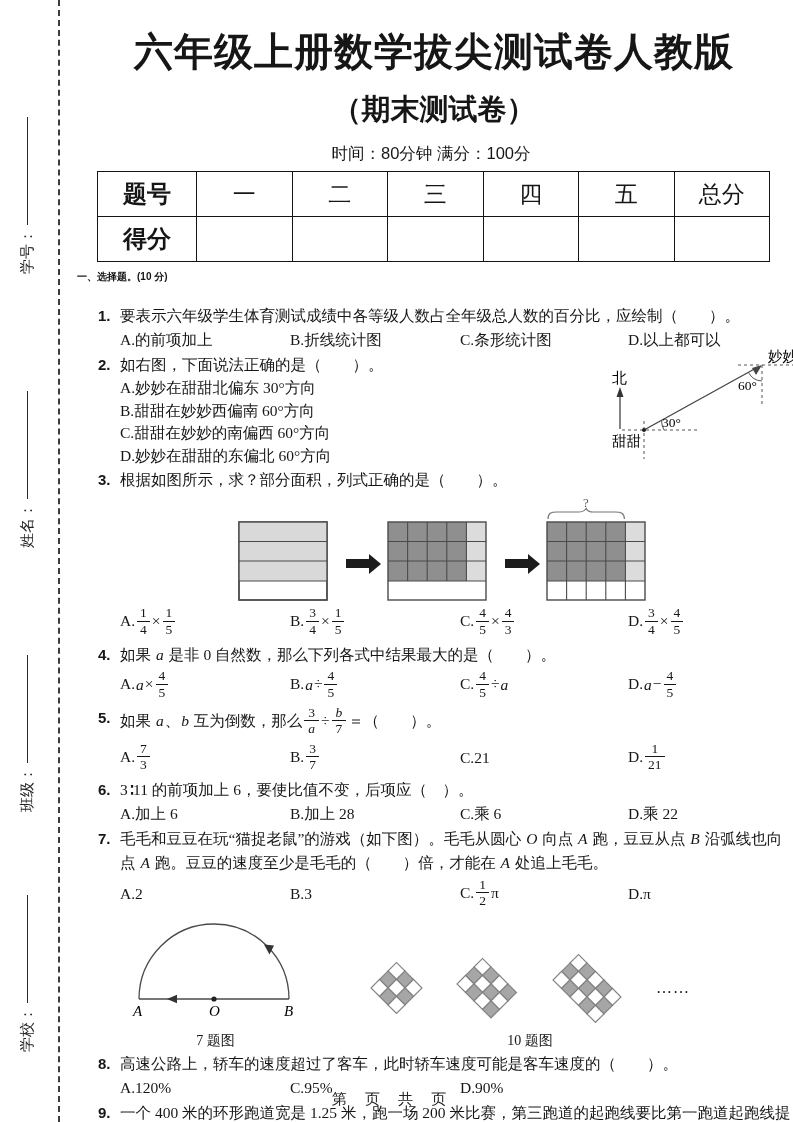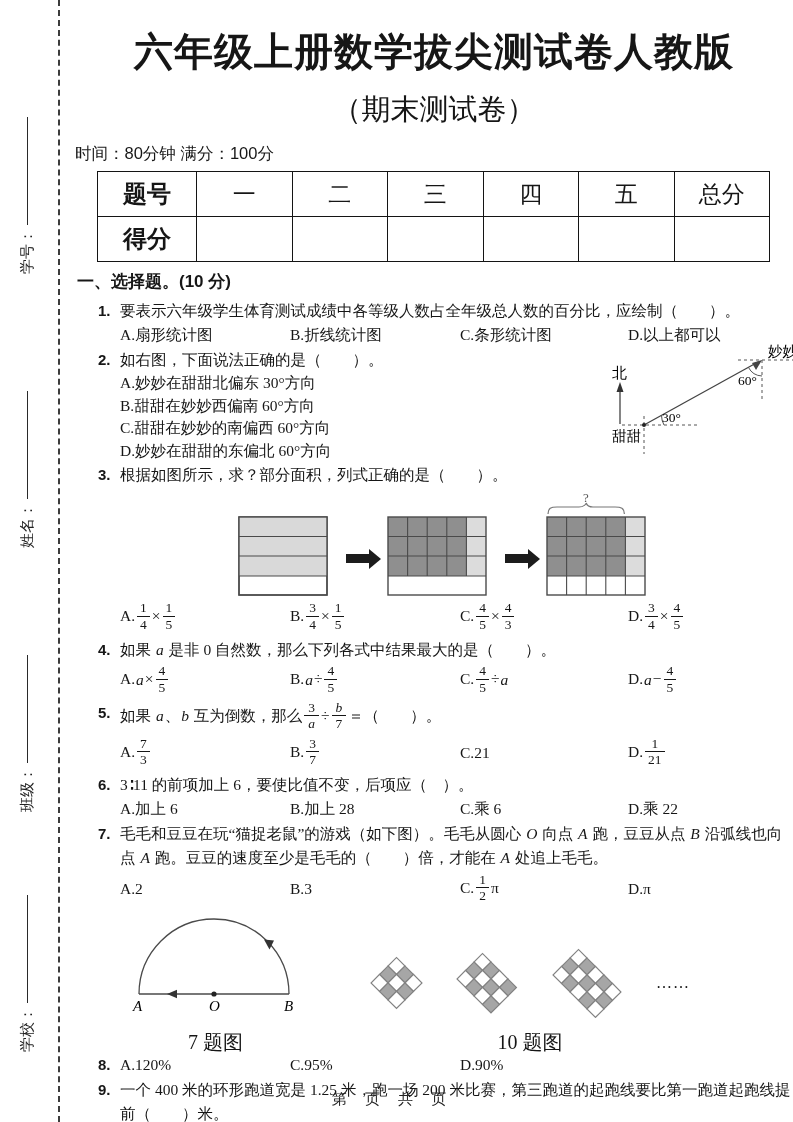--- a/index.html
+++ b/index.html
@@ -13,31 +13,31 @@
   .mgroup{
     position:absolute;left:16px;transform:rotate(-90deg);transform-origin:0 0;
     display:flex;align-items:center;white-space:nowrap;font-size:15px;height:22px;
     font-family:"Liberation Sans",sans-serif;color:#222;
   }
   .mline{display:inline-block;width:108px;height:0;border-bottom:1.7px solid #2a2a2a;margin-left:4px;}
   
   .content{position:absolute;left:75px;top:0;width:718px;}
   .title{font-family:"Liberation Sans",sans-serif;font-weight:700;font-size:39px;
     text-align:center;margin:25px 0 0 0;letter-spacing:1px;}
-  .subtitle{font-family:"Liberation Sans",sans-serif;font-weight:400;font-size:29px;
+  .subtitle{font-family:"Liberation Sans",sans-serif;font-weight:700;font-size:29px;
     text-align:center;margin:11px 0 0 0;}
-  .meta{font-family:"Liberation Sans",sans-serif;font-size:16.5px;text-align:left;
+  .meta{font-family:"Liberation Sans",sans-serif;font-size:16.5px;text-align:center;
     margin:13px 6px 6px 0;}
   
   table.score{border-collapse:collapse;margin-left:22px;table-layout:fixed;width:673px;padding-left:24px;}
   table.score td{border:1.7px solid #141414;height:44px;text-align:center;
     font-size:23px;padding:0;}
   table.score td.rowlab{font-family:"Liberation Sans",sans-serif;font-weight:700;font-size:24px;}
   
-  .sect{font-weight:700;font-size:17px;margin:8px 0 6px 2px;font-family:"Liberation Sans",sans-serif;}
+  .sect{font-weight:700;font-size:10px;margin:8px 0 20px 2px;font-family:"Liberation Sans",sans-serif;}
   .q{display:flex;padding-left:23px;line-height:24px;font-size:15.5px;margin-top:1px;}
   .qno{width:22px;flex:none;font-weight:700;font-family:"Liberation Sans",sans-serif;font-size:15px;}
   .qbody{flex:1;min-width:0;position:relative;}
   .opts{display:grid;grid-template-columns:170px 170px 168px 1fr;align-items:center;
     line-height:24px;}
   .opts.tall{min-height:38px;}
   .optline{line-height:22.5px;}
   .frac{display:inline-flex;flex-direction:column;vertical-align:middle;text-align:center;
     margin:1px 2px;line-height:1.12;font-size:13.5px;position:relative;top:-2px;}
   .frac .num{border-bottom:1.2px solid #161616;padding:0 3px;display:block;}
@@ -47,21 +47,21 @@
   .fig-q2{position:absolute;left:478px;top:-8px;width:222px;height:124px;}
   .fig-q3{display:flex;justify-content:center;align-items:flex-end;gap:18px;margin:5px 30px 3px 0;}
   .barrow{width:23px;height:9px;background:#1c1c1c;position:relative;margin-bottom:33px;flex:none;}
   .barrow::after{content:"";position:absolute;left:23px;top:-5.5px;width:0;height:0;
     border-left:12px solid #1c1c1c;border-top:10px solid transparent;border-bottom:10px solid transparent;}
   .figrow{display:flex;align-items:flex-end;margin:6px 0 2px 0;}
   .figblock{text-align:center;}
   .fig7{margin-left:48px;}
   .fig10{margin-left:62px;}
   .diamonds{display:flex;align-items:center;gap:32px;}
-  .figcap{font-size:20px;margin-top:15px;line-height:18px;}
+  .figcap{font-size:14px;margin-top:9px;line-height:18px;}
   .ellipsis{font-size:16px;letter-spacing:1px;}
   
   .footer{position:absolute;left:0;right:8px;bottom:13px;text-align:center;
     font-family:"Liberation Sans",sans-serif;font-size:15px;letter-spacing:7px;color:#222;}
   svg text{font-family:"Liberation Serif",serif;}
   svg text.cjk{font-family:"Liberation Sans",sans-serif;}
 </style>
 </head>
 <body>
 
@@ -112,21 +112,21 @@
   </tbody>
     </table>
 
   <div class="sect">一、选择题。(10 分)</div>
 
   <div class="q">
     <span class="qno">1.</span>
     <div class="qbody">
       <div>要表示六年级学生体育测试成绩中各等级人数占全年级总人数的百分比，应绘制（　　）。</div>
       <div class="opts">
-        <span>A.扇形统计图</span>
+        <span>A.的前项加上</span>
         <span>B.折线统计图</span>
         <span>C.条形统计图</span>
         <span>D.以上都可以</span>
       </div>
     </div>
   </div>
 
   <div class="q">
     <span class="qno">2.</span>
     <div class="qbody">
@@ -389,20 +389,21 @@
           </svg>
         <span class="ellipsis">……</span>
       </div>
       <div class="figcap">10 题图</div>
     </div>
   </div>
 
   <div class="q">
     <span class="qno">8.</span>
     <div class="qbody">
+      <div>高速公路上，轿车的速度超过了客车，此时轿车速度可能是客车速度的（　　）。</div>
       <div class="opts">
         <span>A.120%</span>
         <span>C.95%</span>
         <span>D.90%</span>
       </div>
     </div>
   </div>
 
   <div class="q">
     <span class="qno">9.</span>

